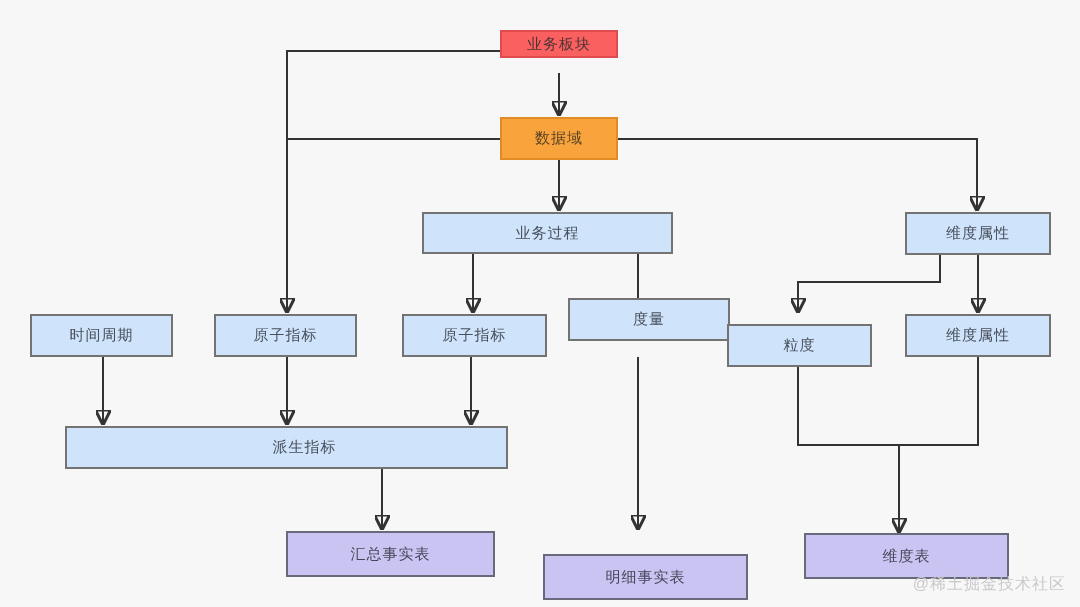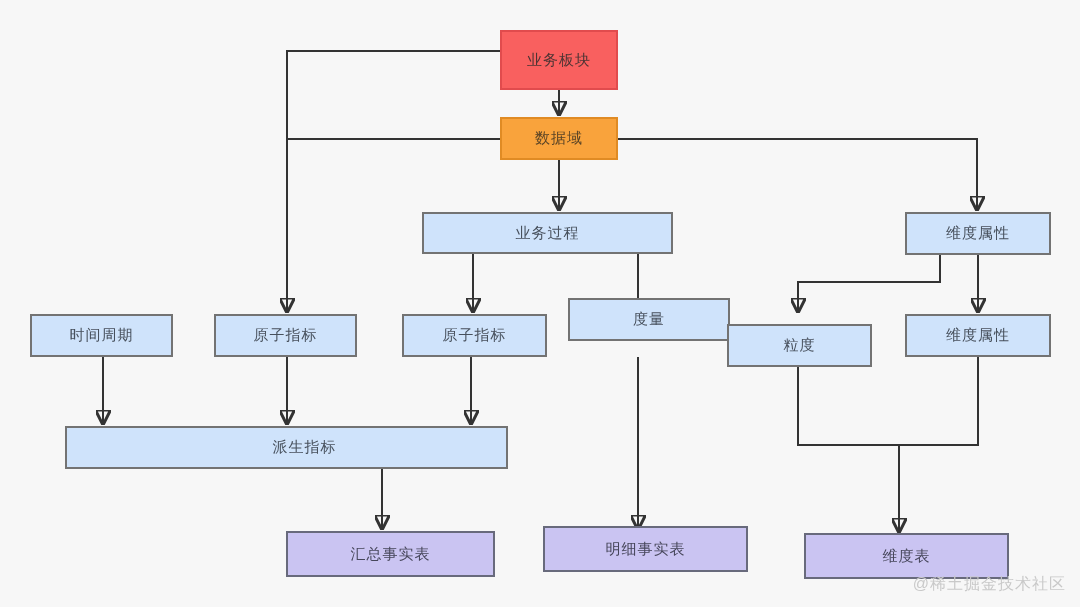--- a/index.html
+++ b/index.html
@@ -70,21 +70,21 @@
     <path d="M471,357 L471,423" marker-end="url(#arrow)"></path>
 
     <path d="M382,469 L382,528" marker-end="url(#arrow)"></path>
 
     <path d="M638,357 L638,528" marker-end="url(#arrow)"></path>
 
     <path d="M798,357 L798,445 L978,445 L978,357"></path>
     <path d="M899,445 L899,531" marker-end="url(#arrow)"></path>
   </svg>
 
-  <div class="node red" style="left:500px;top:30px;width:118px;height:60px;">业务板块</div>
+  <div class="node red" style="left:500px;top:30px;width:118px;height:28px;">业务板块</div>
 
   <div class="node orange" style="left:500px;top:117px;width:118px;height:43px;">数据域</div>
 
   <div class="node blue" style="left:422px;top:212px;width:251px;height:42px;">业务过程</div>
 
   <div class="node blue" style="left:905px;top:212px;width:146px;height:43px;">维度属性</div>
 
   <div class="node blue" style="left:30px;top:314px;width:143px;height:43px;">时间周期</div>
 
   <div class="node blue" style="left:214px;top:314px;width:143px;height:43px;">原子指标</div>
@@ -94,19 +94,19 @@
   <div class="node blue" style="left:568px;top:298px;width:162px;height:43px;text-align:center;">度量</div>
 
   <div class="node blue" style="left:727px;top:324px;width:145px;height:43px;">粒度</div>
 
   <div class="node blue" style="left:905px;top:314px;width:146px;height:43px;">维度属性</div>
 
   <div class="node blue" style="left:65px;top:426px;width:443px;height:43px;padding-left:36px;">派生指标</div>
 
   <div class="node purple" style="left:278px;top:531px;width:209px;height:46px;">汇总事实表</div>
 
-  <div class="node purple" style="left:535px;top:526px;width:205px;height:46px;">明细事实表</div>
+  <div class="node purple" style="left:535px;top:554px;width:205px;height:46px;">明细事实表</div>
 
   <div class="node purple" style="left:796px;top:533px;width:205px;height:46px;">维度表</div>
 
   <div class="watermark">@稀土掘金技术社区</div>
 
 </div>
 
 </body></html>

